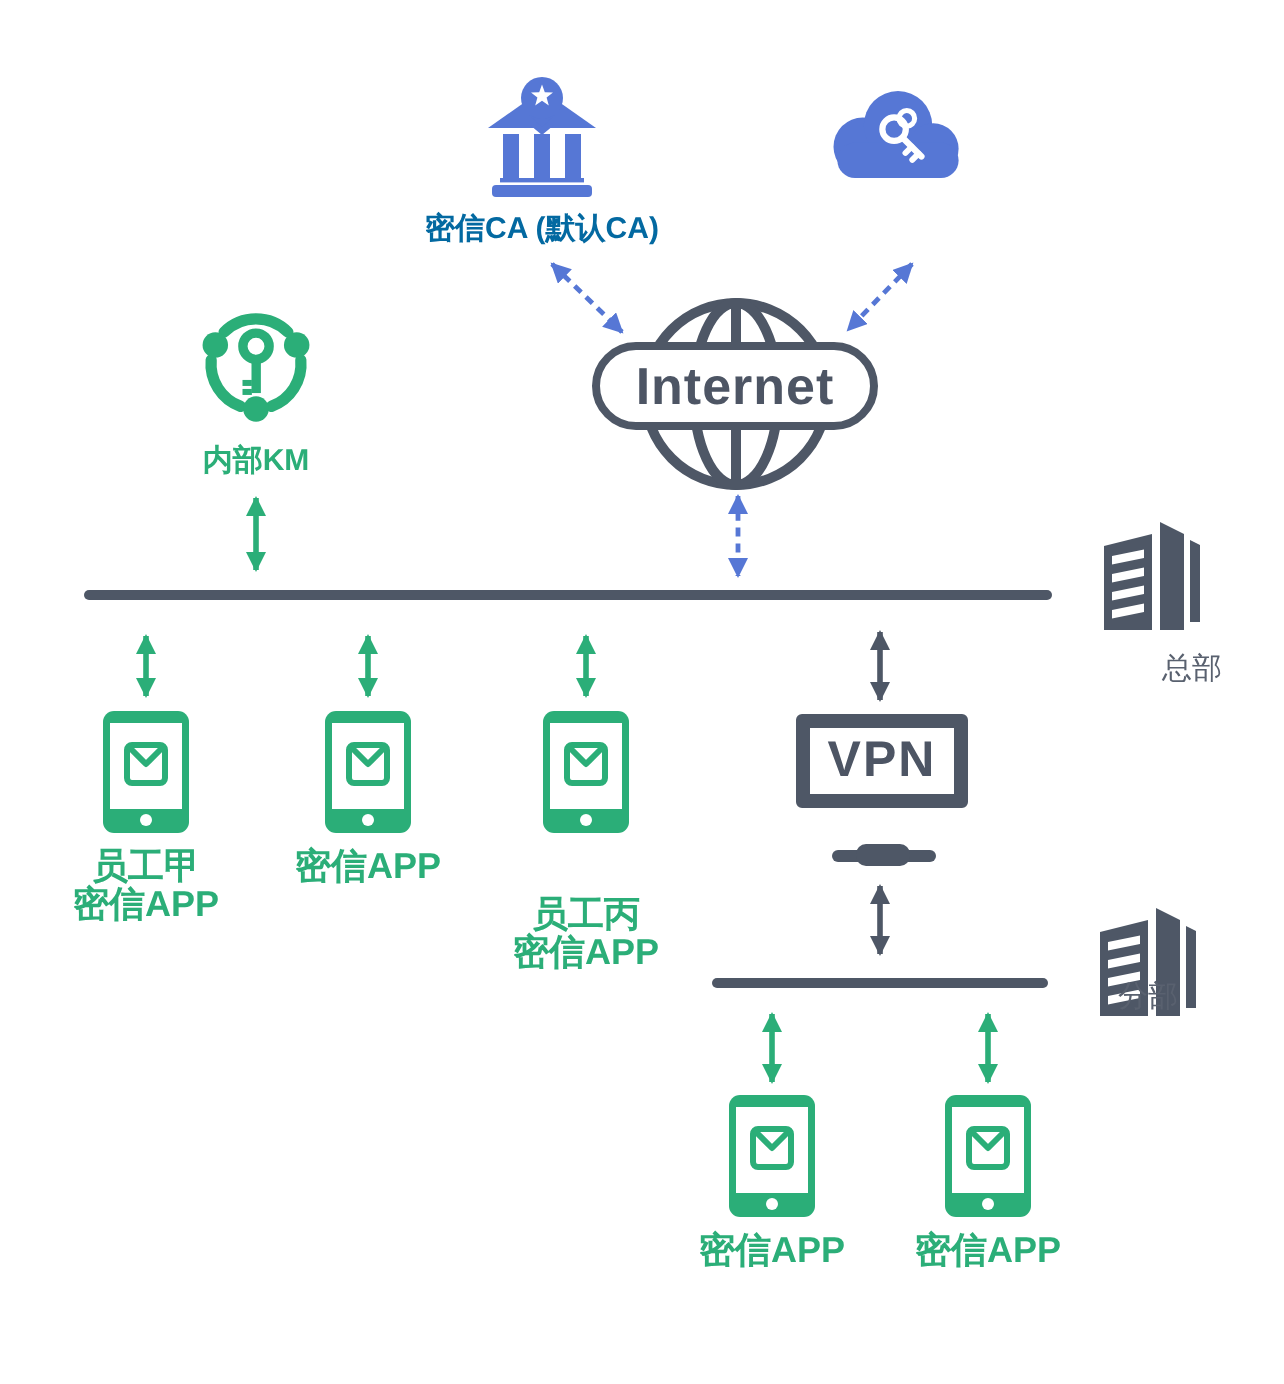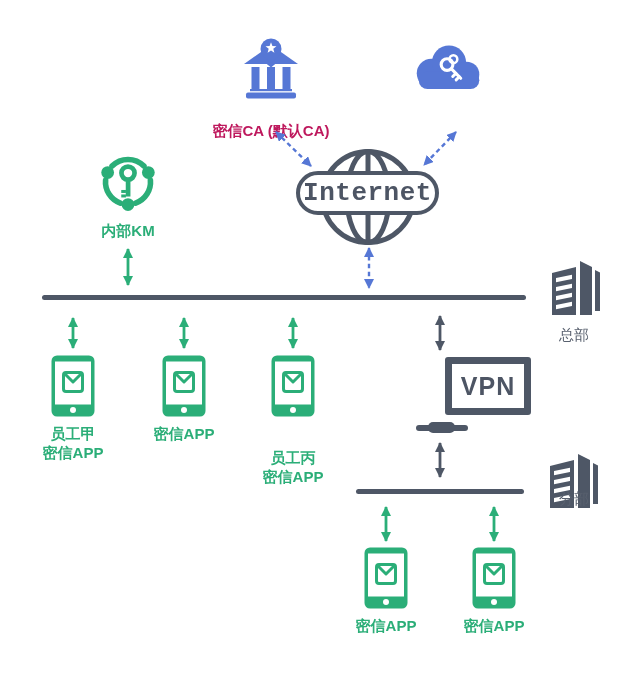--- a/index.html
+++ b/index.html
@@ -2,36 +2,36 @@
 <html><head>
 <meta charset="utf-8">
 <style>
   html,body{margin:0;padding:0;background:#ffffff;}
   .canvas{
     position:relative;width:642px;height:692px;background:#ffffff;overflow:hidden;
     font-family:"Liberation Sans","DejaVu Sans",sans-serif;
   }
   .abs{position:absolute;}
   .nlabel{position:absolute;text-align:center;font-size:15px;font-weight:700;line-height:18px;white-space:nowrap;}
-  .blue-t{color:#be185d;margin-top:16px;}
+  .blue-t{color:#0369a1;}
   .green-t{color:#2BAE78;text-align:center;}
   .gray-t{color:#59616F;font-weight:500;}
-  .elabel{position:absolute;width:110px;text-align:center;font-size:15px;font-weight:700;line-height:19px;color:#2BAE78;}
+  .elabel{position:absolute;width:110px;text-align:center;font-size:18px;font-weight:700;line-height:19px;color:#2BAE78;}
   .bus{position:absolute;height:4.5px;background:#4E5766;border-radius:2.5px;}
   .pill{
     position:absolute;left:296px;top:171px;width:143px;height:44px;box-sizing:border-box;
     background:#ffffff;border:4px solid #4E5766;border-radius:22px;
     display:flex;align-items:center;justify-content:center;
-    font-size:26px;font-weight:700;color:#4D5564;letter-spacing:0.5px;z-index:2;font-family:Liberation Mono, monospace;
+    font-size:26px;font-weight:700;color:#4D5564;letter-spacing:0.5px;z-index:2;
   }
   .vpnbox{
-    position:absolute;left:398px;top:357px;width:86px;height:58px;box-sizing:border-box;
+    position:absolute;left:398px;top:357px;width:86px;height:47px;box-sizing:border-box;
     background:#ffffff;border:7px solid #4E5766;border-radius:3px;
     display:flex;align-items:center;justify-content:center;
-    font-size:25px;font-weight:700;color:#4D5564;letter-spacing:1px;margin-left:47px;
+    font-size:25px;font-weight:700;color:#4D5564;letter-spacing:1px;
   }
   .vpnbar{position:absolute;left:416px;top:425px;width:52px;height:6px;background:#4E5766;border-radius:3px;}
   .vpnknob{position:absolute;left:428px;top:422px;width:27px;height:11px;background:#4E5766;border-radius:5px;}
   svg.arr line{fill:none;}
   .shaft-g{stroke:#2BAE78;stroke-width:2.8;}
   .shaft-d{stroke:#4E5766;stroke-width:2.8;}
   .shaft-b{stroke:#5677D5;stroke-width:2.4;stroke-dasharray:4.5 3.4;}
 </style>
 </head>
 <body>
@@ -190,21 +190,21 @@
       <path d="M49 11 L54 13.5 V52 H49 Z"></path>
       <path d="M6 14 L30 8 V56 H6 Z"></path>
     </g>
     <g fill="#ffffff">
       <path d="M10 19 L26 15.8 V20 L10 23.2 Z"></path>
       <path d="M10 28 L26 24.8 V29 L10 32.2 Z"></path>
       <path d="M10 37 L26 33.8 V38 L10 41.2 Z"></path>
       <path d="M10 46 L26 42.8 V47 L10 50.2 Z"></path>
     </g>
   </svg>
-  <div class="nlabel gray-t" style="left:534px;top:326px;width:80px">总部</div>
+  <div class="nlabel gray-t" style="left:556px;top:326px;width:80px">总部</div>
 
   <div class="bus" style="left:356px;top:489px;width:168px"></div>
 
   <svg class="abs arr" style="left:379px;top:504px" width="14" height="40" viewBox="0 0 14 40">
     <line class="shaft-g" x1="7" y1="3" x2="7" y2="37" marker-start="url(#ah-green)" marker-end="url(#ah-green)"></line>
   </svg>
   <svg class="abs arr" style="left:487px;top:504px" width="14" height="40" viewBox="0 0 14 40">
     <line class="shaft-g" x1="7" y1="3" x2="7" y2="37" marker-start="url(#ah-green)" marker-end="url(#ah-green)"></line>
   </svg>
 

